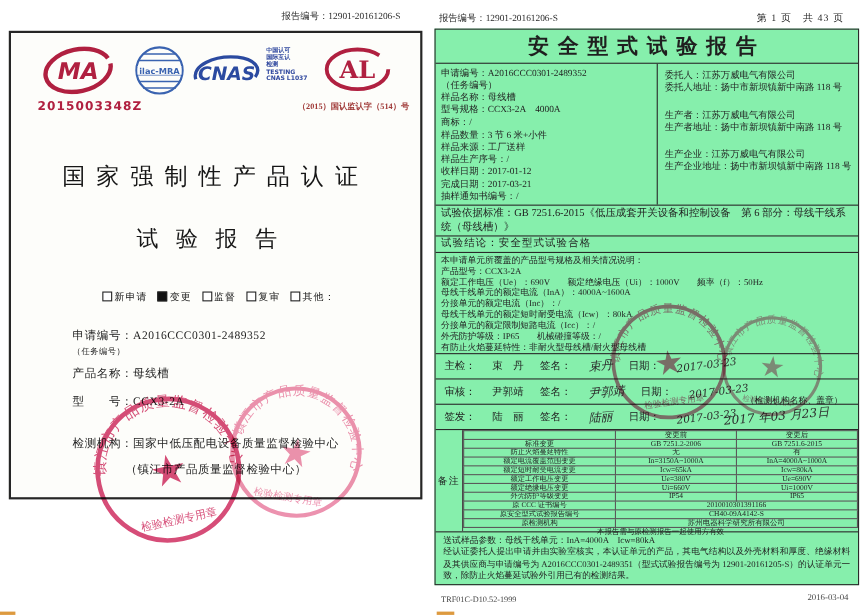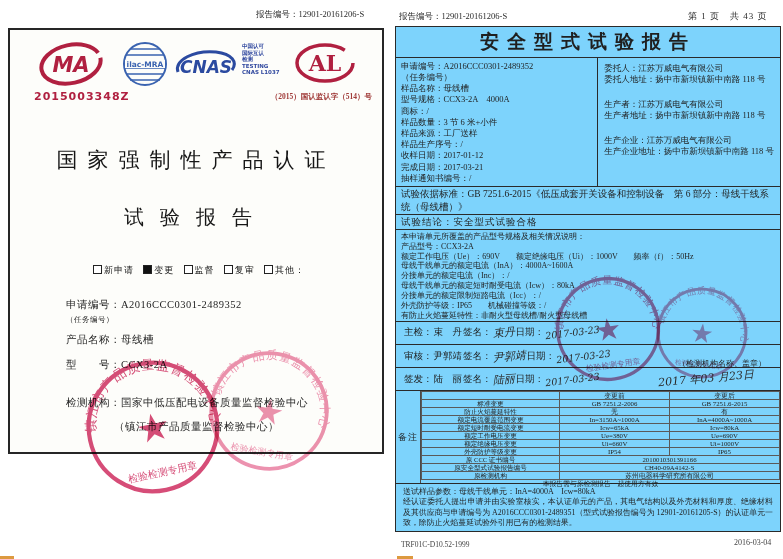--- a/index.html
+++ b/index.html
@@ -5,21 +5,21 @@
   html,body{margin:0;padding:0;}
   body{
     width:783px;height:559px;position:relative;overflow:hidden;
     background:#ffffff;
     font-family:"Liberation Serif","DejaVu Serif",serif;
     color:#1f1f1f;
   }
   .sans{font-family:"DejaVu Sans","Liberation Sans",sans-serif;}
   .page{position:absolute;box-sizing:border-box;background:#fdfdfa;}
   #left-page{left:8px;top:28px;width:376px;height:426px;border:2px solid #262626;}
-  #right-page{left:395px;top:26px;width:386px;height:506px;border:1.5px solid #2a2a2a;background:#7dd3fc;display:flex;flex-direction:column;}
+  #right-page{left:395px;top:26px;width:386px;height:506px;border:1.5px solid #2a2a2a;background:#86efac;display:flex;flex-direction:column;}
   .abs{position:absolute;}
   .nowrap{white-space:nowrap;}
 
   
   #lp-report-no{left:256px;top:9px;font-size:8.5px;color:#2a2a2a;}
   #rp-report-no{left:399px;top:11px;font-size:8.5px;color:#2a2a2a;}
   #rp-page-info{left:688px;top:10px;font-size:9px;color:#2a2a2a;letter-spacing:1px;}
   #rp-footer-code{left:401px;top:540px;font-size:7.5px;color:#444;}
   #rp-footer-date{left:734px;top:538px;font-size:8px;color:#444;}
   .scan-sliver{position:absolute;background:#dd9a3f;height:3px;top:556px;}
@@ -49,21 +49,21 @@
   .r-info{height:128px;border-bottom:1.5px solid #2a2a2a;display:flex;}
   .r-info-left{width:207px;border-right:1.5px solid #2a2a2a;padding:3px 5px;box-sizing:border-box;}
   .r-info-left div{font-size:8.5px;line-height:11.2px;white-space:nowrap;}
   .r-info-right{flex:1;padding:5px 6px;box-sizing:border-box;}
   .r-info-right div{font-size:8.5px;line-height:11px;white-space:nowrap;}
   .grp{margin-bottom:14px;}
   .r-std{height:28px;border-bottom:1.5px solid #2a2a2a;font-size:9.5px;line-height:13.5px;padding:1px 5px;box-sizing:border-box;}
   .r-concl{height:14px;border-bottom:1.5px solid #2a2a2a;font-size:9.5px;line-height:14px;padding:0 5px;letter-spacing:1px;}
   .r-cov{height:92px;border-bottom:1.5px solid #2a2a2a;padding:2px 5px;box-sizing:border-box;}
   .r-cov div{font-size:8px;line-height:9.9px;white-space:nowrap;}
-  .r-sign{height:22.5px;border-bottom:1.2px solid #2a2a2a;display:flex;align-items:center;font-size:9.5px;padding:0 8px;gap:1px;white-space:nowrap;}
+  .r-sign{height:22.5px;border-bottom:1.2px solid #2a2a2a;display:flex;align-items:center;font-size:9.5px;padding:0 8px;gap:15px;white-space:nowrap;}
   .hand{font-family:"DejaVu Serif",serif;font-style:italic;display:inline-block;transform:rotate(-5deg);color:#2b2b2b;font-size:11px;}
   .hand.small{font-size:9.5px;transform:rotate(-7deg);}
   #stamp-note{position:absolute;right:14px;top:331px;font-size:8px;}
   #stamp-date{position:absolute;right:26px;top:344px;}
   .r-remark{height:92px;border-bottom:1.5px solid #2a2a2a;display:flex;}
   .remark-label{width:24px;border-right:1px solid #4a4a4a;display:flex;align-items:center;justify-content:center;font-size:9px;letter-spacing:1px;}
   table.remark{flex:1;border-collapse:collapse;table-layout:fixed;}
   table.remark td{border:1px solid #5a5a5a;font-size:6.8px;line-height:7px;text-align:center;padding:0;white-space:nowrap;overflow:hidden;height:7px;}
   table.remark td.lab{font-size:6.6px;}
   table.remark tr.noborder td{border-left:none;border-right:none;border-bottom:none;}

